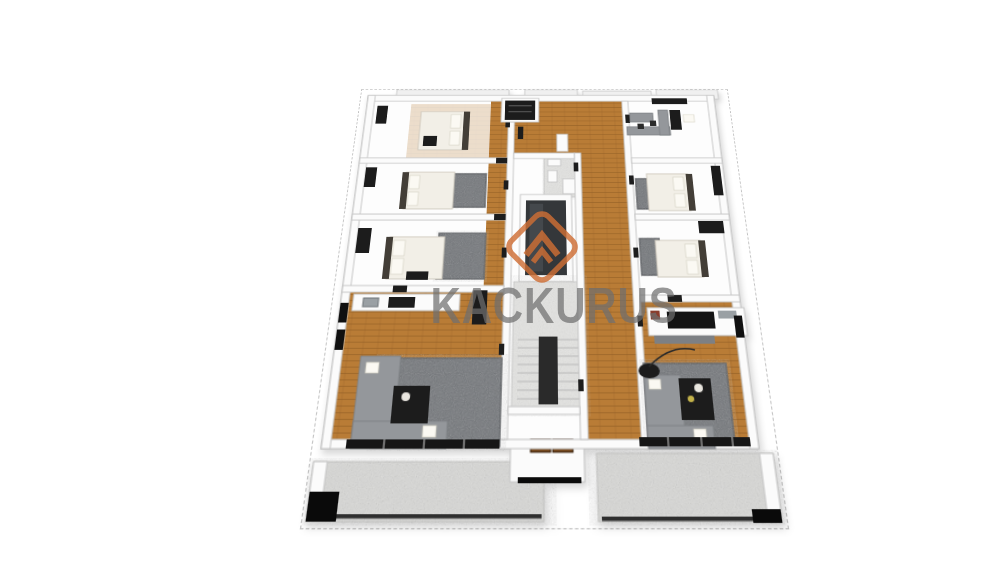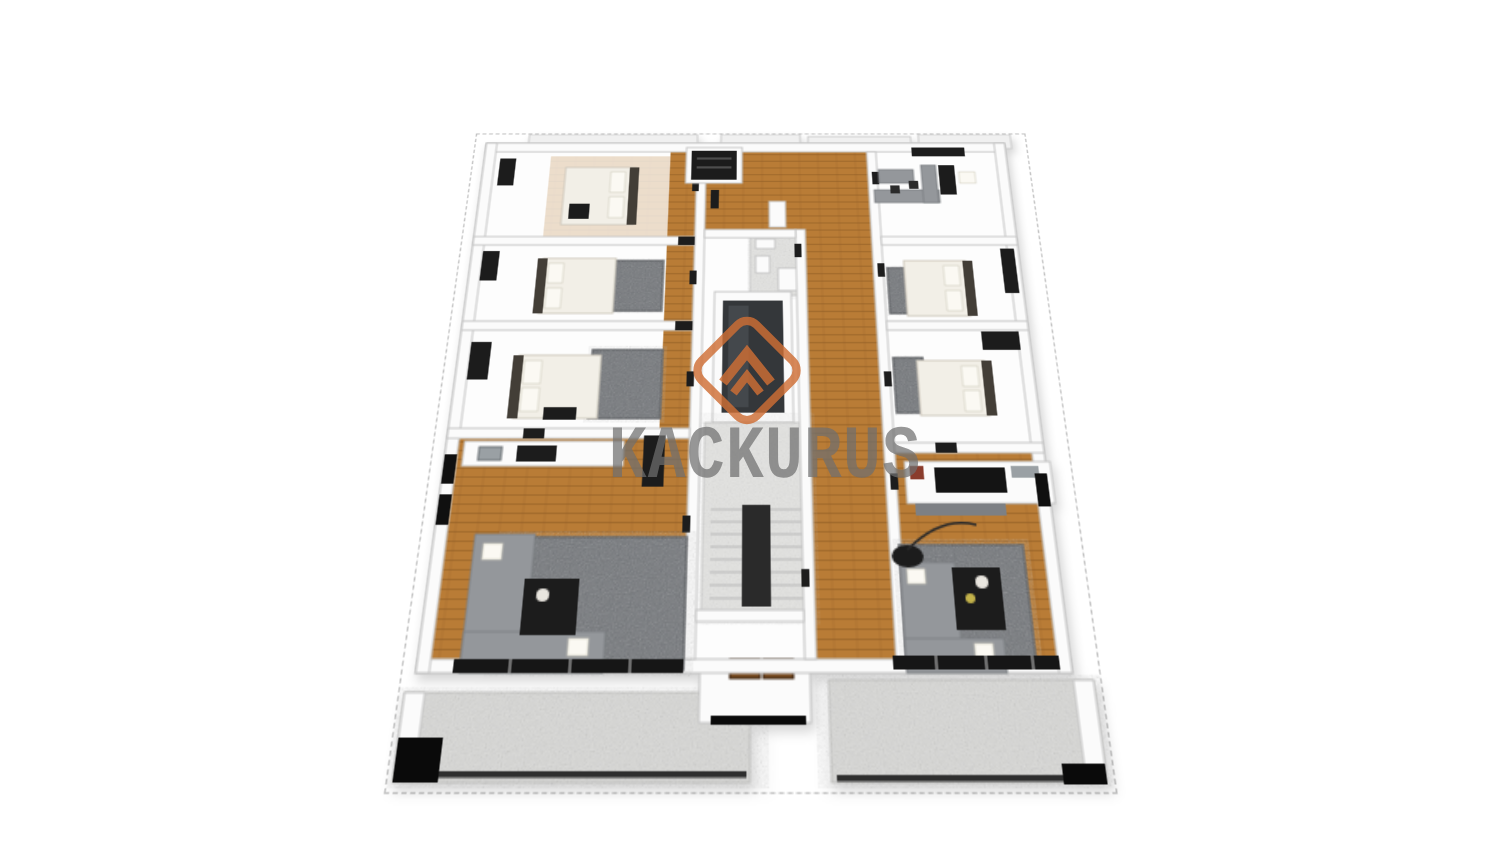--- a/index.html
+++ b/index.html
@@ -1,17 +1,17 @@
 <!DOCTYPE html>
 <html style="--background: #ffffff; --logo-orange: #cf6e35; --watermark-text: #6f6f6f; --wood-floor: #b97c36; --wood-line: #8a5a22; --wall-fill: #fbfbfb; --wall-edge: #c6c6c6; --carpet-gray: #73767a; --balcony-tile: #d8d8d6; --fixture-dark: #1c1c1c; --sofa-gray: #94979b; --bed-white: #f2efe7; --headboard-dark: #433e37; --stair-tile: #e3e3e1; --entry-door-brown: #774a20; --shadow-black: #0a0a0a;"><head>
 <meta charset="utf-8">
 <style>
   html,body{margin:0;padding:0;background:#ffffff;}
   .stage{position:relative;width:852px;height:563px;background:var(--background,#fff);overflow:hidden;
-         font-family:Liberation Mono, monospace;}
+         font-family:Liberation Sans, sans-serif;margin-left:44px;}
   
   .plan-tilt{position:absolute;left:291px;top:48px;width:417px;height:457px;
              transform:perspective(546px) rotateX(20deg);transform-origin:50% 50%;
              border:1px dashed #c3c3c3;}
   .plan-tilt svg{display:block;filter:drop-shadow(2px 4px 3px rgba(0,0,0,.16));}
   .wall{fill:var(--wall-fill,#fbfbfb);stroke:var(--wall-edge,#c6c6c6);stroke-width:1;}
   .roof{fill:#f0f0f0;stroke:#cccccc;stroke-width:1;}
   .dark{fill:var(--fixture-dark,#1c1c1c);}
   .bed{fill:var(--bed-white,#f2efe7);stroke:#cfcabe;stroke-width:1;}
   .pillow{fill:#fbf9f3;stroke:#d8d3c6;stroke-width:.7;}

